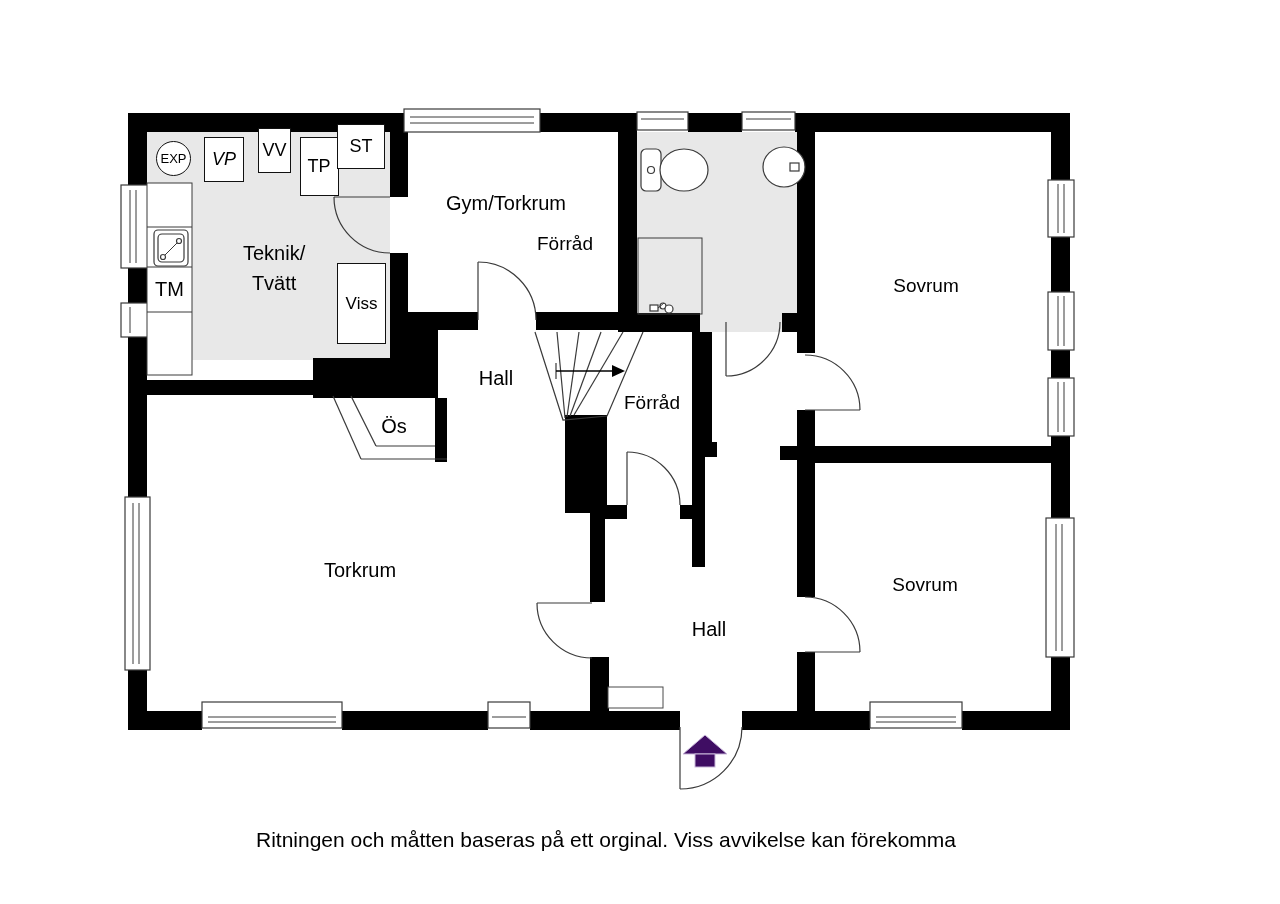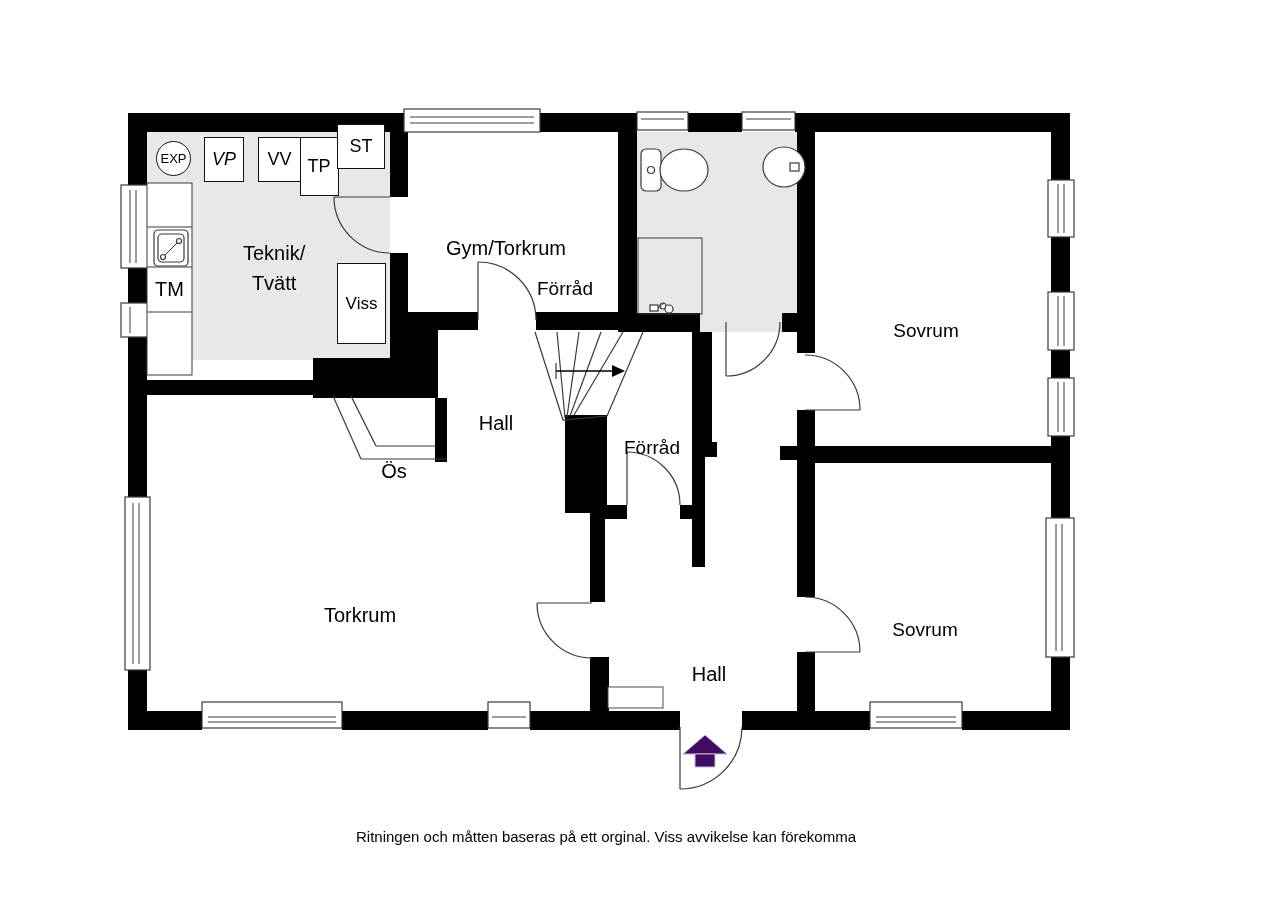--- a/index.html
+++ b/index.html
@@ -1,26 +1,26 @@
 <!DOCTYPE html>
 <html><head>
 <meta charset="utf-8">
 <style>
   html,body{margin:0;padding:0;background:#fff;}
   #canvas{position:relative;width:1280px;height:904px;background:#fff;overflow:hidden;
           font-family:"Liberation Sans", sans-serif;color:#000;}
   #plan-svg{position:absolute;left:0;top:0;}
   .lbl{position:absolute;transform:translate(-50%,-50%);white-space:nowrap;
-       font-size:20px;line-height:1.2;color:#000;margin-top:45px;}
+       font-size:20px;line-height:1.2;color:#000;}
   .lbl-block{position:absolute;white-space:nowrap;font-size:20px;line-height:30px;color:#000;text-align:center;}
   .fbox{position:absolute;background:#fff;border:1.5px solid #111;box-sizing:border-box;
         display:flex;align-items:center;justify-content:center;font-size:18px;}
   .fbox.noborder{border:none;background:transparent;}
   .circlebox{border-radius:50%;font-size:13px;}
-  #caption{position:absolute;left:0;top:828px;width:1212px;text-align:center;font-size:15px;}
+  #caption{position:absolute;left:0;top:828px;width:1212px;text-align:center;font-size:21px;}
   svg .wall{fill:#000;stroke:none;}
   svg .thin{stroke:#3a3a3a;stroke-width:1.2;fill:none;}
   svg .winrect{fill:#fff;stroke:#3a3a3a;stroke-width:1.2;}
   svg .winline{stroke:#3a3a3a;stroke-width:1;}
   svg .fixture{stroke:#3a3a3a;stroke-width:1.2;fill:#fff;}
 </style>
 </head>
 <body>
 
 <div id="canvas">
@@ -253,21 +253,21 @@
     </g>
   </g>
 </svg>
 
   <div class="fbox circlebox" style="left:156px;top:141px;width:35px;height:35px;">
     <span>EXP</span>
   </div>
   <div class="fbox" style="left:204px;top:137px;width:40px;height:45px;font-style:italic;">
     <span>VP</span>
   </div>
-  <div class="fbox" style="left:258px;top:137px;width:43px;height:45px;">
+  <div class="fbox" style="left:258px;top:128px;width:33px;height:45px;">
     <span>VV</span>
   </div>
   <div class="fbox" style="left:299.5px;top:137px;width:39px;height:59px;">
     <span>TP</span>
   </div>
   <div class="fbox" style="left:337px;top:124px;width:48px;height:45px;">
     <span>ST</span>
   </div>
   <div class="fbox noborder" style="left:147px;top:267px;width:45px;height:45px;font-size:20px;">
     <span>TM</span>

